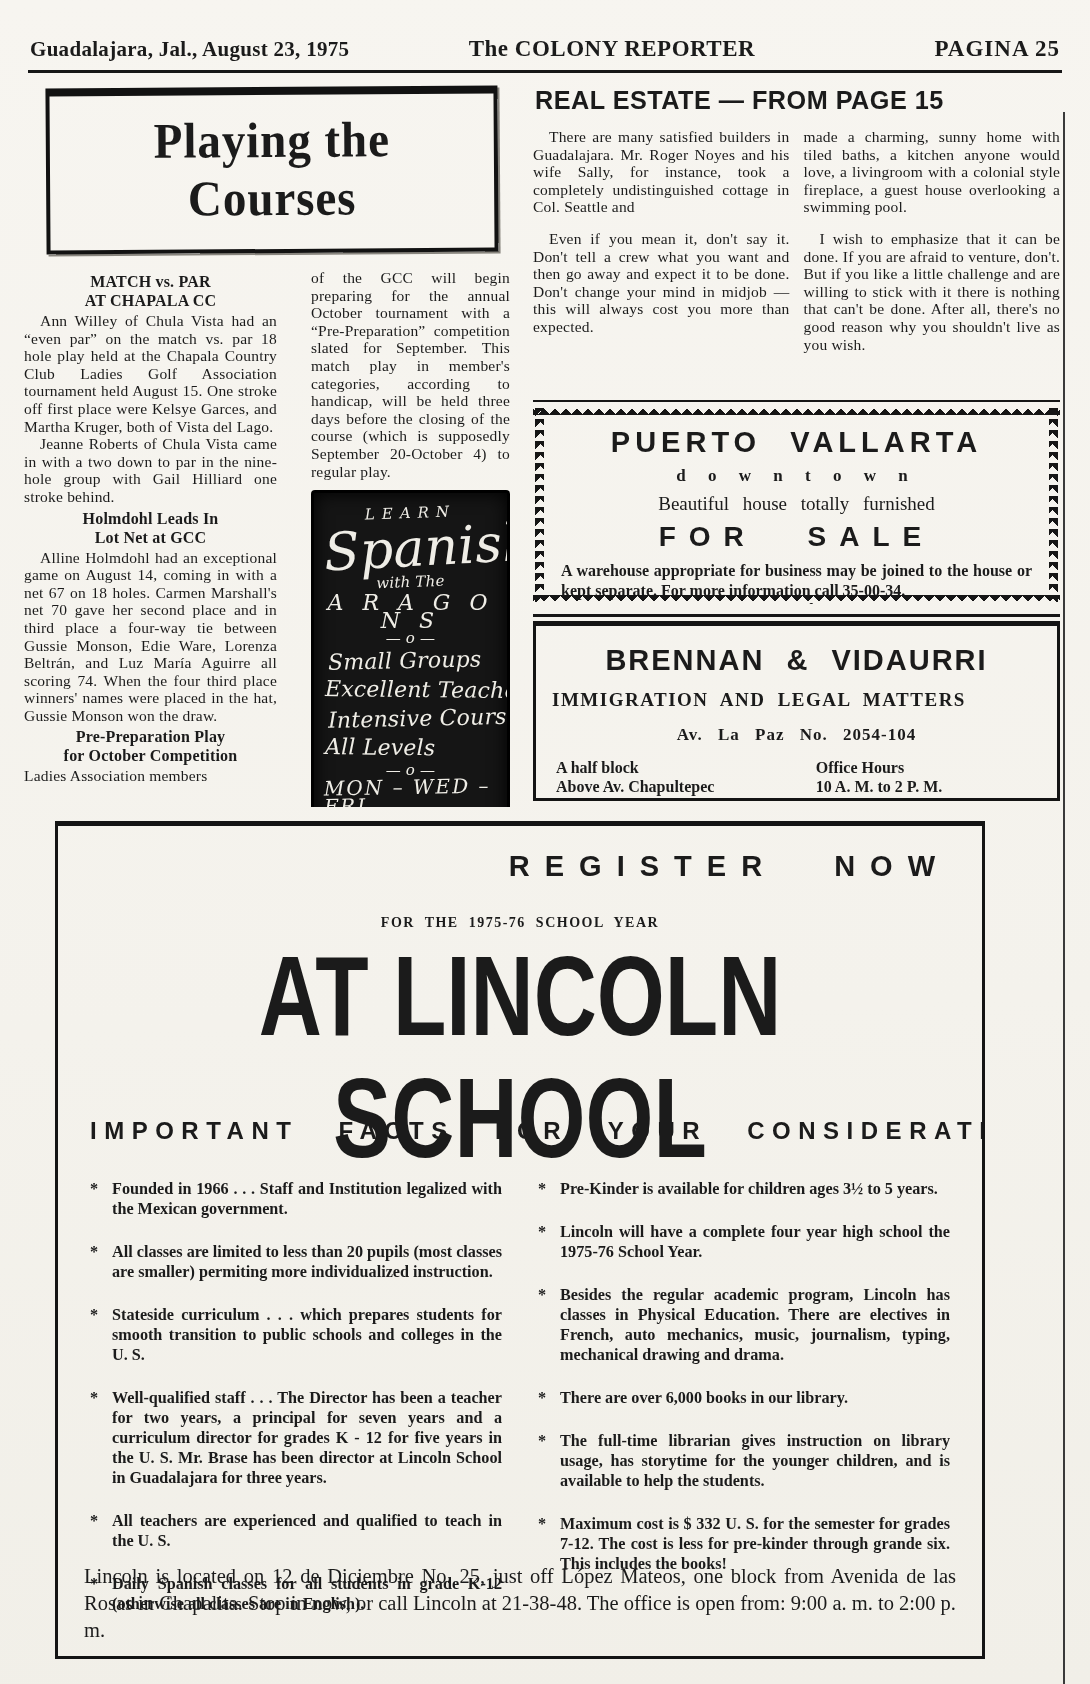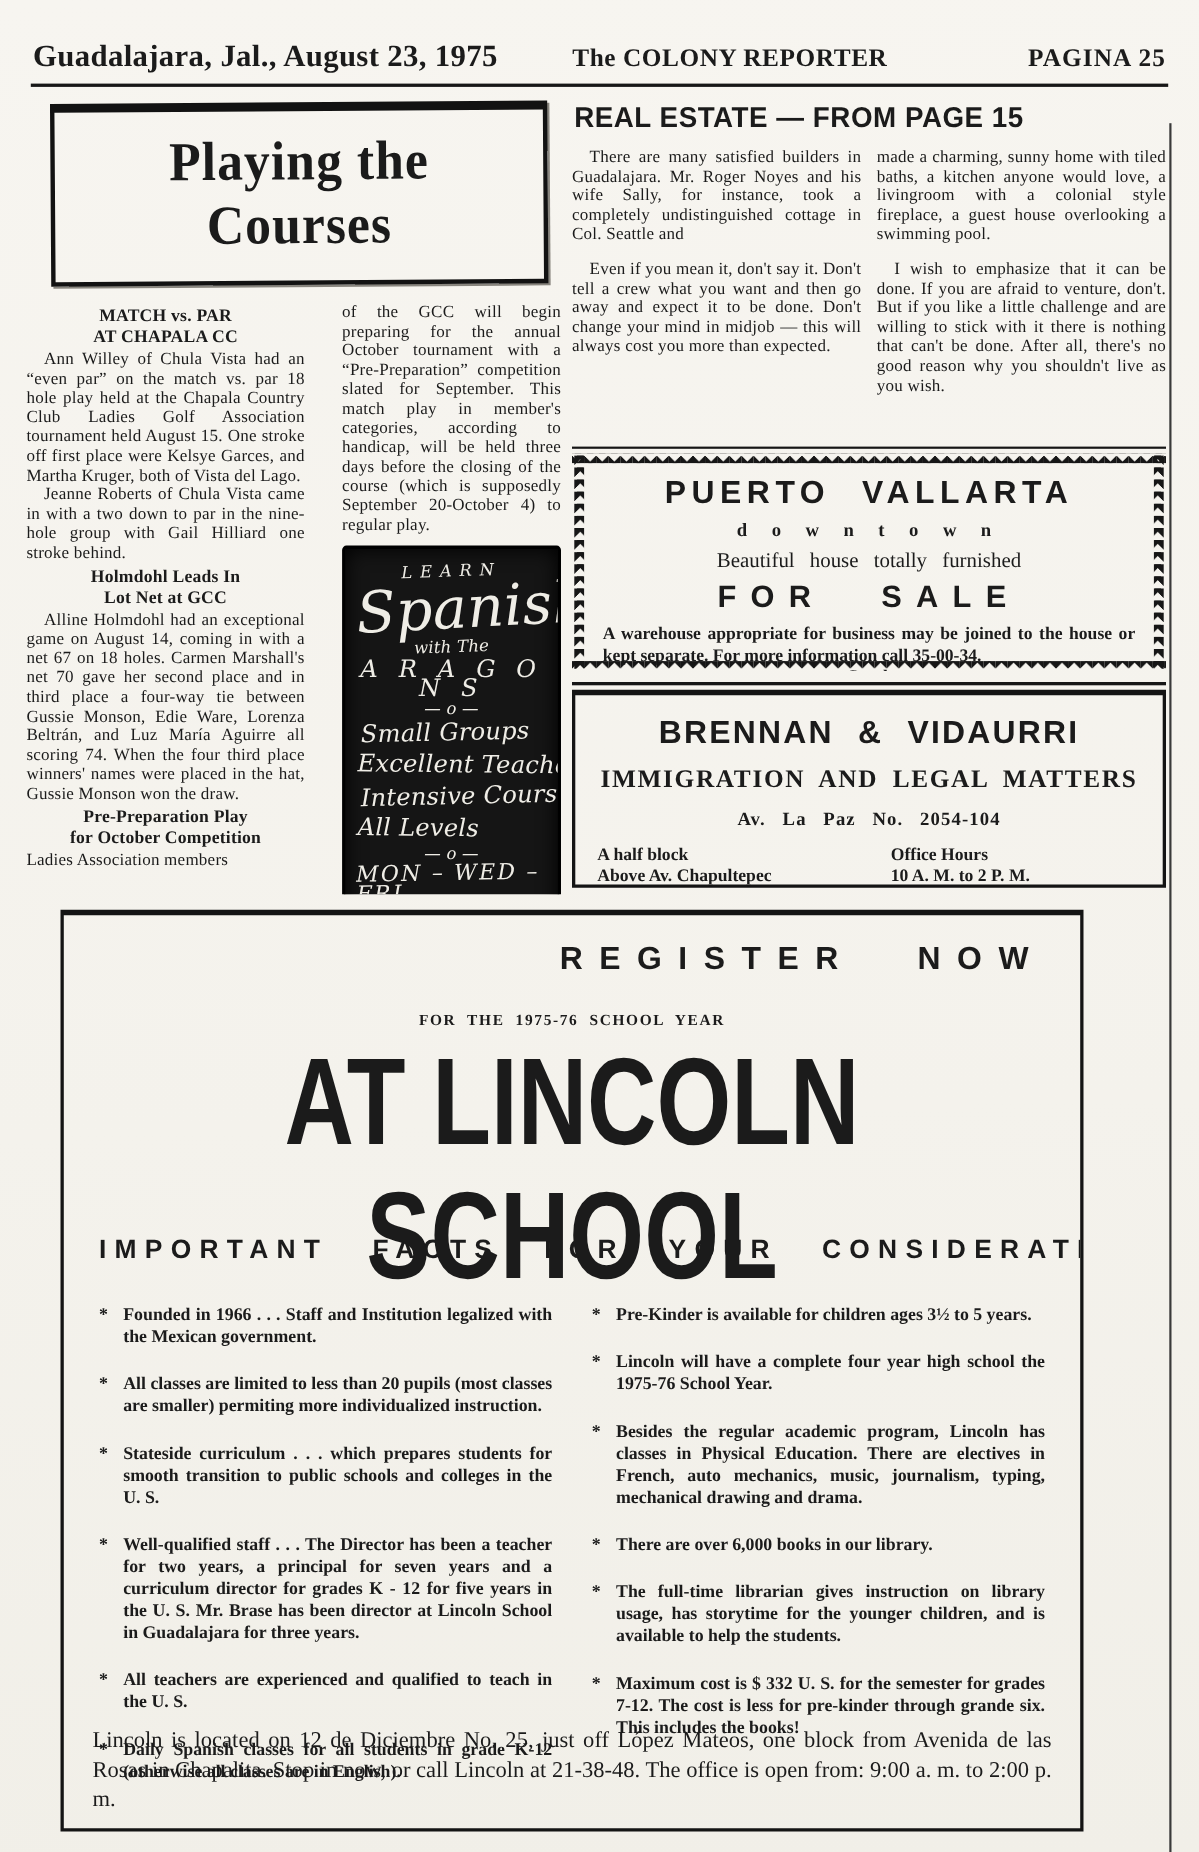--- a/index.html
+++ b/index.html
@@ -6,27 +6,27 @@
   html,body { background:#d8d5cd; }
   .page {
     position:relative; width:1090px; height:1684px; margin:0 auto;
     background:linear-gradient(178deg,#f7f5f0 0%, #f4f2ec 60%, #f1efe8 100%);
     color:#1b1b1b; font-family:"Liberation Serif", serif; overflow:hidden;
   }
   .page-edge { position:absolute; top:112px; bottom:0; right:25px; width:2px; background:#3a3a3a; }
 
   
   .masthead-row { display:flex; justify-content:space-between; align-items:baseline; padding:36px 30px 8px 30px; font-weight:bold; }
-  .dateline { font-size:28px; letter-spacing:0.3px; }
+  .dateline { font-size:21px; letter-spacing:0.3px; }
   .masthead  { font-size:23px; letter-spacing:0.5px; margin-left:-60px; }
   .page-number { font-size:23px; letter-spacing:1px; }
   .header-rule { height:3px; background:#171717; margin:0 28px; box-shadow:0 5px 0 -4px #5d5d5d; }
 
   
-  .top-section { display:flex; gap:8px; padding:8px 30px 0 24px; height:734px; overflow:hidden; }
+  .top-section { display:flex; gap:21px; padding:8px 30px 0 24px; height:734px; overflow:hidden; }
   .left-half { width:488px; flex:none; }
   .right-half { flex:1; }
 
   
   .ptc-box {
     margin:6px 14px 16px 22px; border:4px solid #121212; border-top-width:8px;
     padding:16px 8px 22px; text-align:center; transform:rotate(-0.4deg);
     box-shadow:2px 2px 0 #88857e;
   }
   .ptc-box span { display:inline-block; font-weight:bold; font-size:50px; letter-spacing:1px; transform:scaleX(0.94); }
@@ -85,21 +85,21 @@
   .pv-sub { font-weight:bold; font-size:17px; letter-spacing:9px; margin-top:7px; }
   .pv-line { font-weight:normal; font-size:19px; word-spacing:9px; margin-top:7px; }
   .pv-sale { font-family:"Liberation Sans", sans-serif; font-weight:bold; font-size:28px; letter-spacing:13px; word-spacing:30px; margin-top:6px; }
   .pv-body { font-weight:bold; font-size:16px; line-height:20px; text-align:justify; margin:8px 10px 0; }
   .pv-city { font-weight:bold; font-size:16px; text-align:center; }
 
   
   .bv-rule { height:3px; background:#161616; margin:10px 0 4px; }
   .bv-ad { border:3px solid #141414; border-top-width:5px; padding:18px 16px 12px; height:180px; overflow:hidden; }
   .bv-title { text-align:center; font-family:"Liberation Sans", sans-serif; font-weight:bold; font-size:29px; letter-spacing:2px; word-spacing:12px; }
-  .bv-sub { text-align:center; font-weight:bold; font-size:23px; letter-spacing:1.5px; word-spacing:6px; margin-top:12px; }
+  .bv-sub { font-weight:bold; font-size:19px; letter-spacing:1.5px; word-spacing:6px; margin-top:12px; }
   .bv-addr { text-align:center; font-weight:bold; font-size:17px; letter-spacing:1px; word-spacing:10px; margin-top:14px; }
   .bv-bottom { display:flex; justify-content:space-between; margin-top:13px; font-weight:bold; font-size:16px; line-height:19px; padding:0 4px; }
   .bv-bottom .lines span { display:block; }
   .bv-right { width:46%; }
 
   
   .lincoln-box {
     position:relative; margin:14px 0 0 55px; width:930px; height:838px;
     border:3px solid #141414; border-top-width:5px; padding:24px 32px 14px; overflow:hidden;
   }

